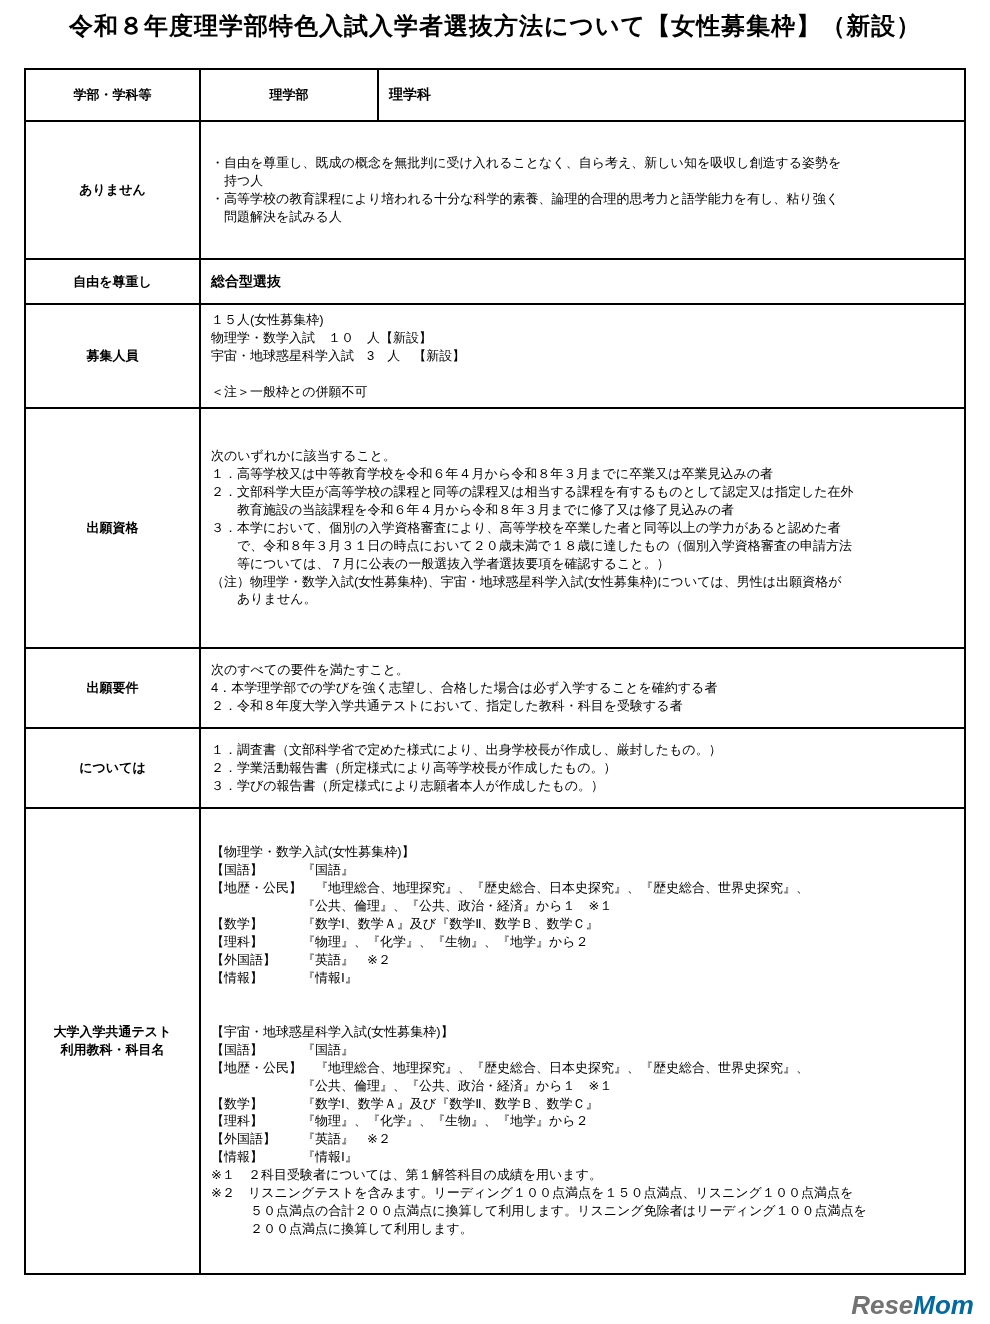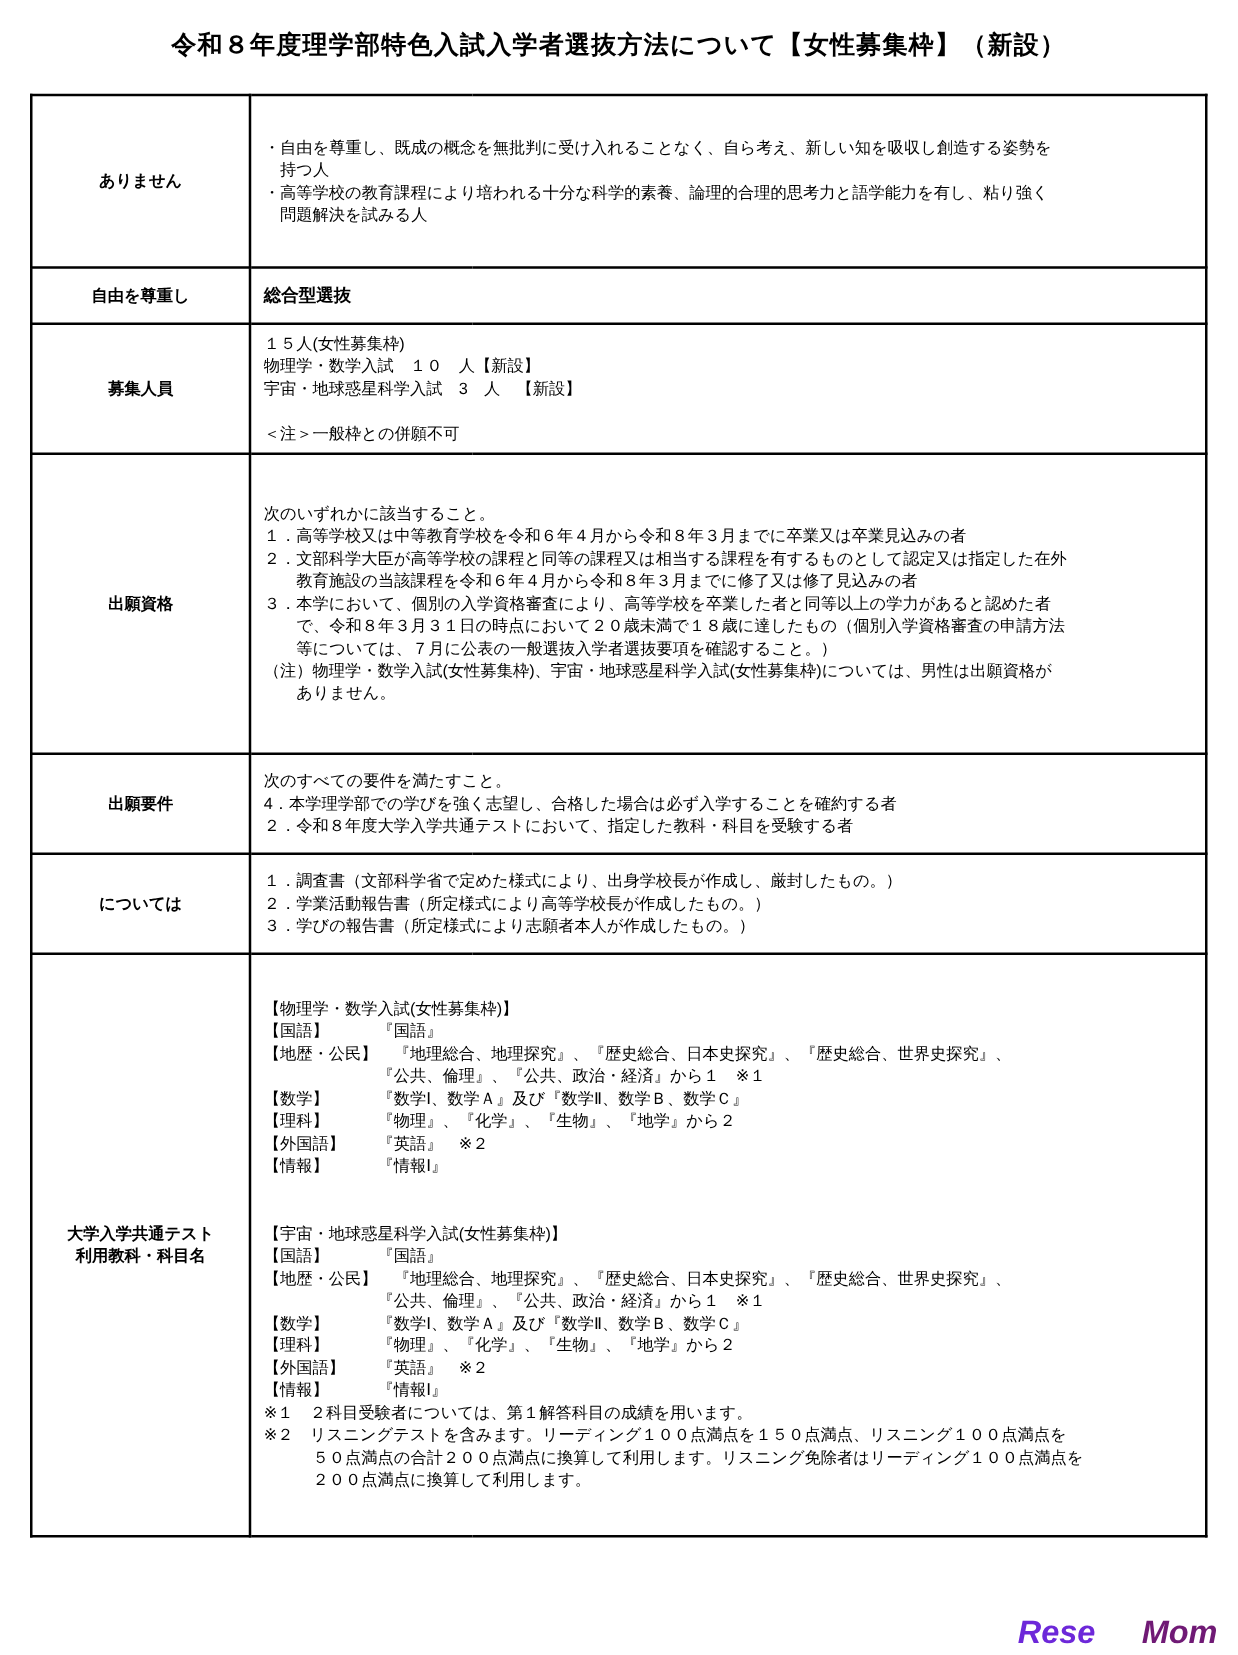--- a/index.html
+++ b/index.html
@@ -2,23 +2,23 @@
 <html><head>
 <meta charset="utf-8">
 <style>
   html,body{margin:0;padding:0;}
   body{
     width:990px;height:1324px;position:relative;background:#ffffff;
     font-family:"Liberation Sans","DejaVu Sans",sans-serif;
     color:#000;
   }
   .doc-title{
-    padding-top:22px;
+    padding-top:10px;
     text-align:center;
-    font-size:20px;
+    font-size:24px;
     font-weight:bold;
     letter-spacing:1px;
   }
   table.main{
     border-collapse:collapse;
     table-layout:fixed;
     width:940px;
     margin:26px auto 0 auto;
   }
   table.main td{
@@ -55,36 +55,41 @@
   .logo{
     position:absolute;
     right:16px;
     bottom:6px;
     font-size:26px;
     font-weight:bold;
     font-style:italic;
     letter-spacing:0px;
     line-height:1;
   }
-  .logo .p1{color:#6d28d9;margin-left:40px;}
-  .logo .p2{color:#701a75;margin-left:37px;}
+  .logo .p1{color:#737373;margin-left:40px;}
+  .logo .p2{color:#0369a1;}
 </style>
 </head>
 <body>
 
 <div class="doc-title">令和８年度理学部特色入試入学者選抜方法について【女性募集枠】（新設）</div>
 
 <table class="main">
   <colgroup>
     <col style="width:175px">
     <col style="width:178px">
     <col style="width:587px">
   </colgroup>
 
   <tbody>
+      <tr style="height:52px">
+    <td class="label">学部・学科等</td>
+    <td class="cell-center">理学部</td>
+    <td class="content bold-single">理学科</td>
+  </tr>
 
   <tr style="height:138px">
     <td class="label">ありません</td>
     <td class="content" colspan="2">・自由を尊重し、既成の概念を無批判に受け入れることなく、自ら考え、新しい知を吸収し創造する姿勢を
 　持つ人
 ・高等学校の教育課程により培われる十分な科学的素養、論理的合理的思考力と語学能力を有し、粘り強く
 　問題解決を試みる人</td>
   </tr>
 
   <tr style="height:45px">

